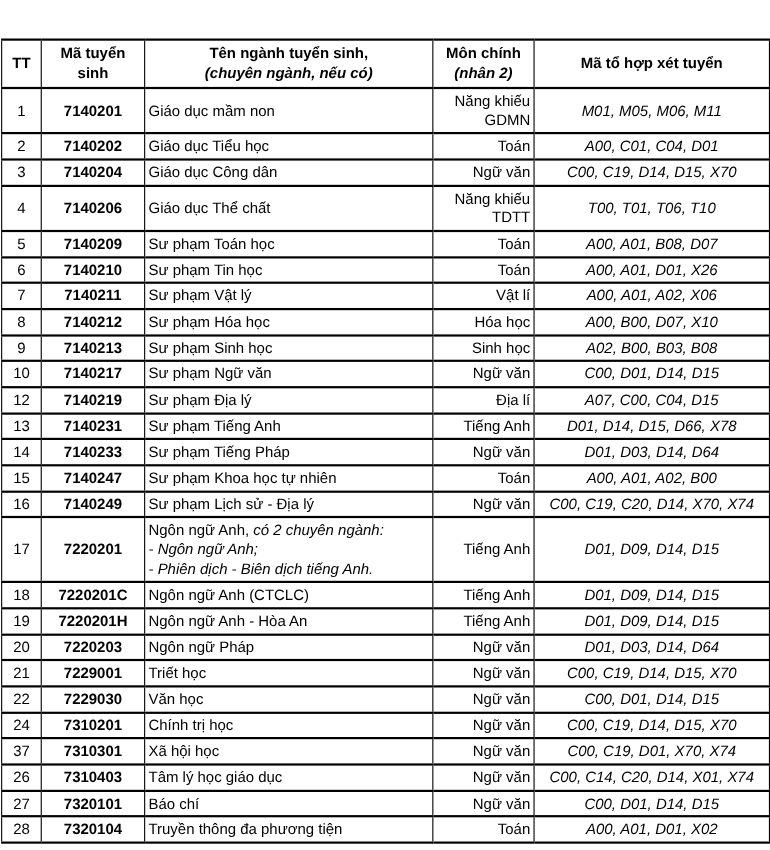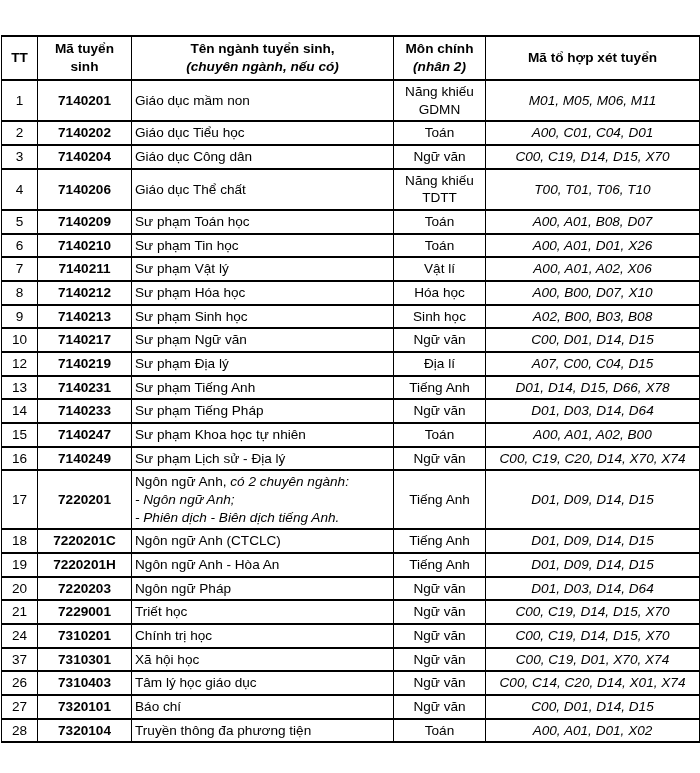--- a/index.html
+++ b/index.html
@@ -45,21 +45,21 @@
   th .it, em { font-style: italic; }
   em { font-weight: inherit; }
   col.c-tt     { width: 36px; }
   col.c-code   { width: 94px; }
   col.c-name   { width: 262px; }
   col.c-subj   { width: 92px; }
   col.c-combos { width: 214px; }
   td.tt     { text-align: center; }
   td.code   { text-align: center; font-weight: bold; }
   td.name   { text-align: left; padding-left: 8px; }
-  td.subject{ text-align: center; padding-left: 7px; }
+  td.subject{ text-align: right; padding-left: 7px; }
   td.combos { text-align: center; padding-left: 2px; padding-right: 2px; font-style: italic; }
   td.name div { white-space: nowrap; }
 </style>
 </head>
 <body>
 
 <div class="page">
   <table class="adm">
     <colgroup>
       <col class="c-tt">
@@ -228,20 +228,27 @@
           <td class="combos">D01, D03, D14, D64</td>
         </tr>
         <tr>
           <td class="tt">21</td>
           <td class="code">7229001</td>
           <td class="name">Triết học</td>
           <td class="subject">Ngữ văn</td>
           <td class="combos">C00, C19, D14, D15, X70</td>
         </tr>
         <tr>
+          <td class="tt">22</td>
+          <td class="code">7229030</td>
+          <td class="name">Văn học</td>
+          <td class="subject">Ngữ văn</td>
+          <td class="combos">C00, D01, D14, D15</td>
+        </tr>
+        <tr>
           <td class="tt">24</td>
           <td class="code">7310201</td>
           <td class="name">Chính trị học</td>
           <td class="subject">Ngữ văn</td>
           <td class="combos">C00, C19, D14, D15, X70</td>
         </tr>
         <tr>
           <td class="tt">37</td>
           <td class="code">7310301</td>
           <td class="name">Xã hội học</td>

